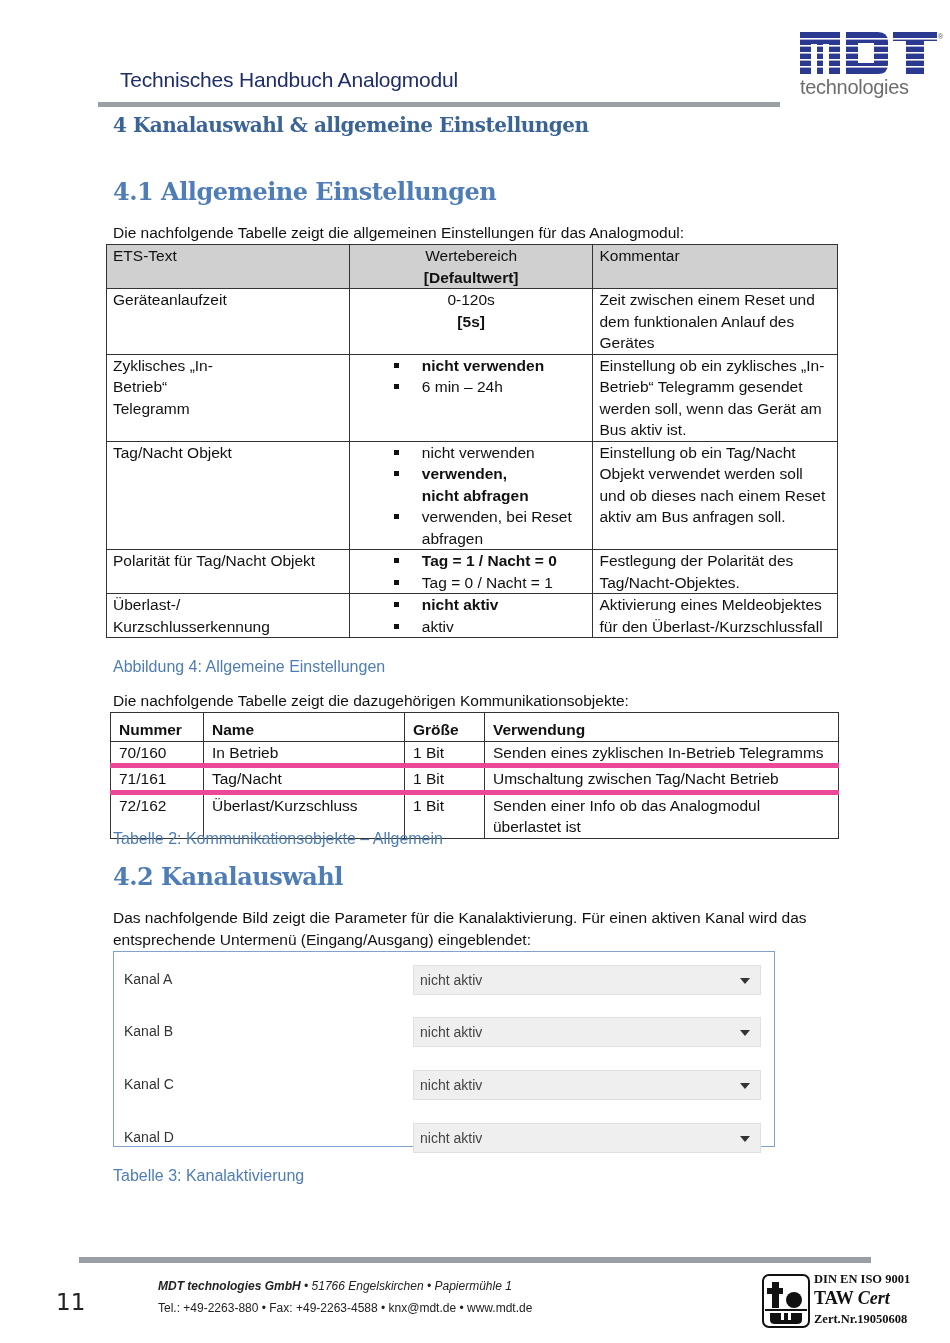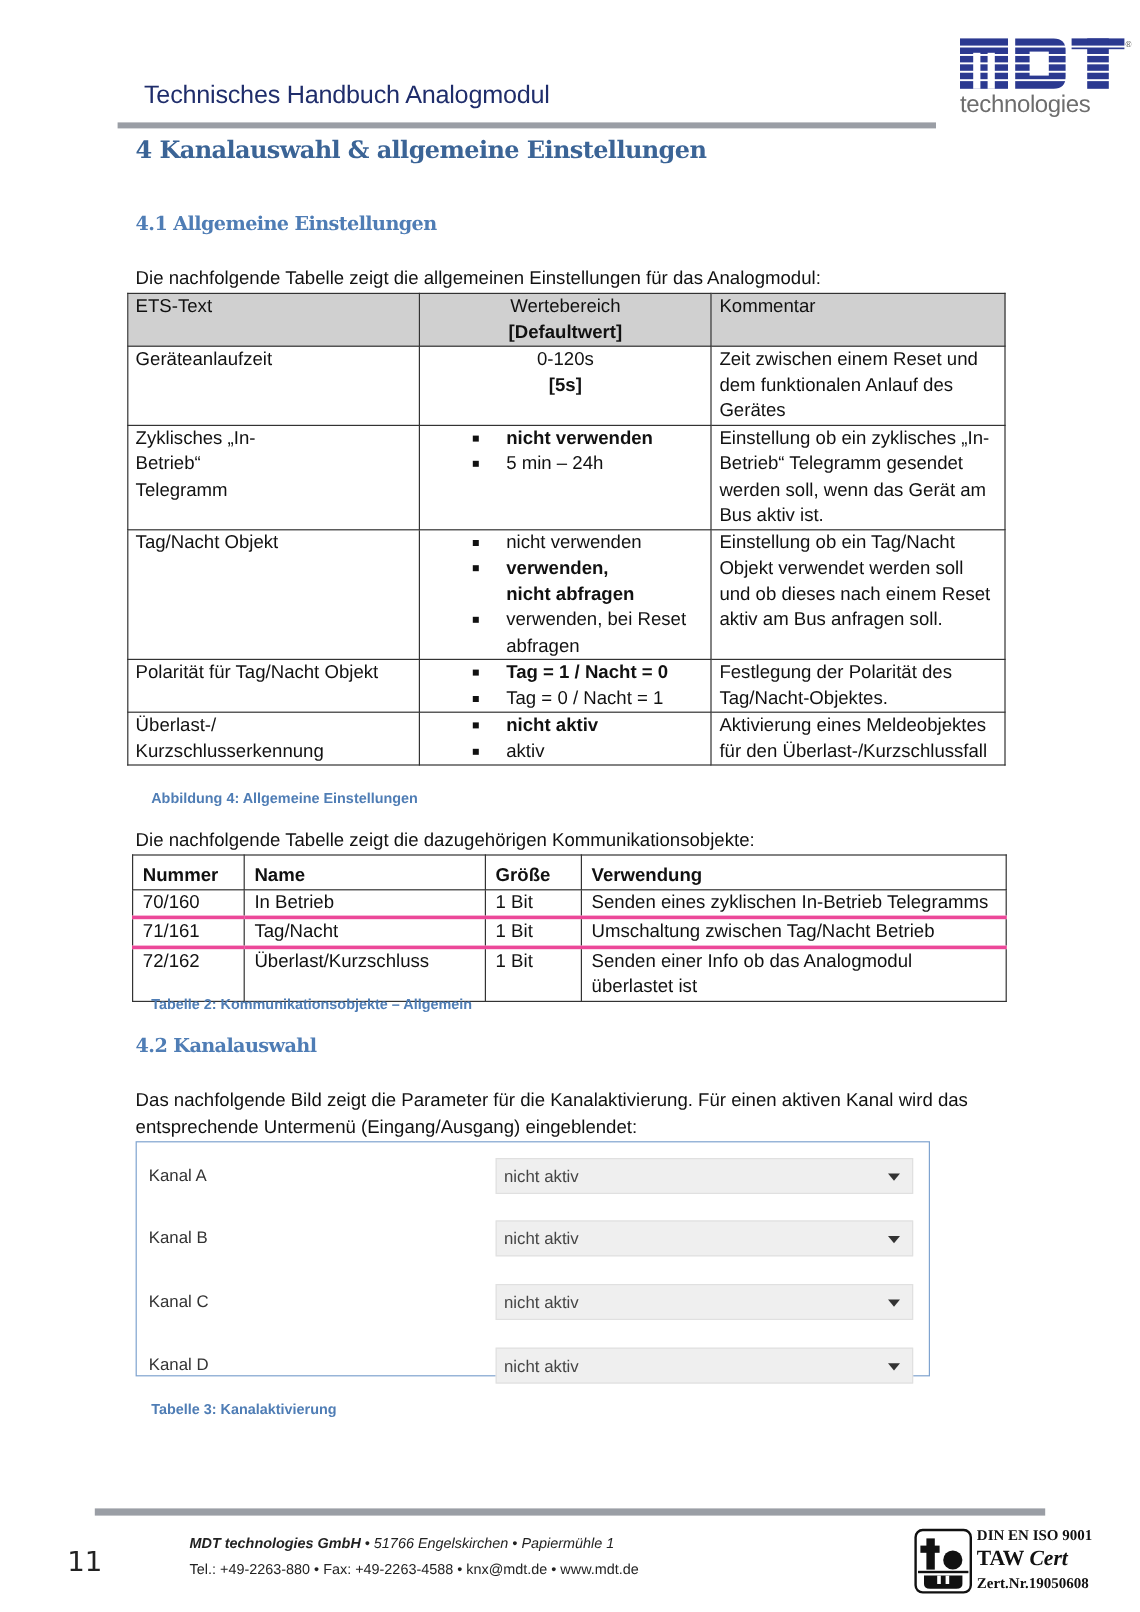--- a/index.html
+++ b/index.html
@@ -6,45 +6,45 @@
   html, body { width: 950px; height: 1343px; background: #ffffff; overflow: hidden; }
   body { position: relative; font-family: "Liberation Sans", sans-serif; color: #000; }
 
   .header-title { position: absolute; left: 120px; top: 68px; font-size: 21px; color: #1f2d6b; letter-spacing: -0.2px; }
   .header-rule { position: absolute; left: 98px; top: 102px; width: 682px; height: 5px; background: #9a9ea5; }
   .logo { position: absolute; left: 798px; top: 30px; width: 145px; height: 72px; }
   .logo-mdt { position: absolute; left: 0; top: 0; }
   .logo-tech { position: absolute; left: 2px; top: 46px; font-size: 20px; color: #6d6d6d; letter-spacing: -0.3px; }
 
   .h1 { position: absolute; left: 113px; top: 113px; font-family: "DejaVu Serif", serif; font-weight: bold; font-size: 20px; color: #3b6496; letter-spacing: -0.5px; }
-  .h2 { position: absolute; left: 113px; top: 177px; font-family: "DejaVu Serif", serif; font-weight: bold; font-size: 16px; color: #4f7db5; letter-spacing: -0.5px; }
+  .h2 { position: absolute; left: 113px; top: 177px; font-family: "DejaVu Serif", serif; font-weight: bold; font-size: 24px; color: #4f7db5; letter-spacing: -0.5px; }
   .h2b { top: 862px; }
 
   .para { position: absolute; left: 113px; font-size: 15.5px; line-height: 21.5px; color: #111; }
-  .caption { position: absolute; left: 126px; font-size: 12px; font-weight: bold; color: #4f7db5; }
+  .caption { position: absolute; left: 113px; font-size: 16px; font-weight: normal; color: #4f7db5; }
 
   table { border-collapse: collapse; position: absolute; font-size: 15.5px; color: #111; }
   td, th { border: 1.5px solid #333; vertical-align: top; line-height: 21.5px; font-weight: normal; text-align: left; }
 
   .t1 { left: 106px; top: 244px; width: 732px; }
   .t1 th { background: #d0d0d0; padding: 0 6px; }
   .t1 td { padding: 0 6px; }
   .t1 .c1 { width: 243px; }
   .t1 .c2 { width: 244px; }
   .t1 .c3 { width: 245px; }
   .center { text-align: center !important; }
   .bold { font-weight: bold; }
   ul.opts { list-style: none; padding-left: 34px; }
   ul.opts li { position: relative; padding-left: 32px; }
   ul.opts li::before { content: ""; position: absolute; left: 4px; top: 8px; width: 5px; height: 5px; background: #111; }
 
   .t2 { left: 110px; top: 712px; width: 729px; }
   .t2 td { padding: 0 8px; }
   .t2 .hdr td { font-weight: bold; padding-top: 6px; }
-  .t2 .inner td { border-top: 1px solid #555; border-bottom: 3px solid #ec4899; }
+  .t2 .inner td { border-top: 1px solid #555; border-bottom: 5px solid #ec4899; }
 
   .ets-panel { position: absolute; left: 113px; top: 951px; width: 662px; height: 196px; border: 1.5px solid #7fa3cf; background: #fff; }
   .ets-row { position: absolute; left: 0; width: 100%; height: 30px; }
   .ets-label { position: absolute; left: 10px; top: 6px; font-size: 14px; color: #333; }
   .ets-select { position: absolute; left: 299px; top: 0; width: 348px; height: 30px; background: #efefef; border: 1px solid #e0e0e0; }
   .ets-select-val { position: absolute; left: 6px; top: 6px; font-size: 14px; color: #444; }
   .ets-caret { position: absolute; right: 10px; top: 12px; width: 0; height: 0; border-left: 5px solid transparent; border-right: 5px solid transparent; border-top: 6px solid #333; }
 
   .footer-rule { position: absolute; left: 79px; top: 1257px; width: 792px; height: 6px; background: #9a9ea5; }
   .page-num { position: absolute; left: 56px; top: 1289px; font-family: "DejaVu Sans", sans-serif; font-size: 23px; color: #222; }
@@ -110,21 +110,21 @@
       <div>0-120s</div>
       <div class="bold">[5s]</div>
     </td>
     <td>Zeit zwischen einem Reset und dem funktionalen Anlauf des Gerätes</td>
   </tr>
   <tr>
     <td style="padding-right:120px;">Zyklisches „In-Betrieb“ Telegramm</td>
     <td>
       <ul class="opts">
         <li class="bold">nicht verwenden</li>
-        <li>5 min – 24h</li>
+        <li>6 min – 24h</li>
       </ul>
     </td>
     <td>Einstellung ob ein zyklisches „In-Betrieb“ Telegramm gesendet werden soll, wenn das Gerät am Bus aktiv ist.</td>
   </tr>
   <tr>
     <td>Tag/Nacht Objekt</td>
     <td>
       <ul class="opts">
         <li>nicht verwenden</li>
         <li class="bold" style="padding-right:40px;">verwenden, nicht abfragen</li>

